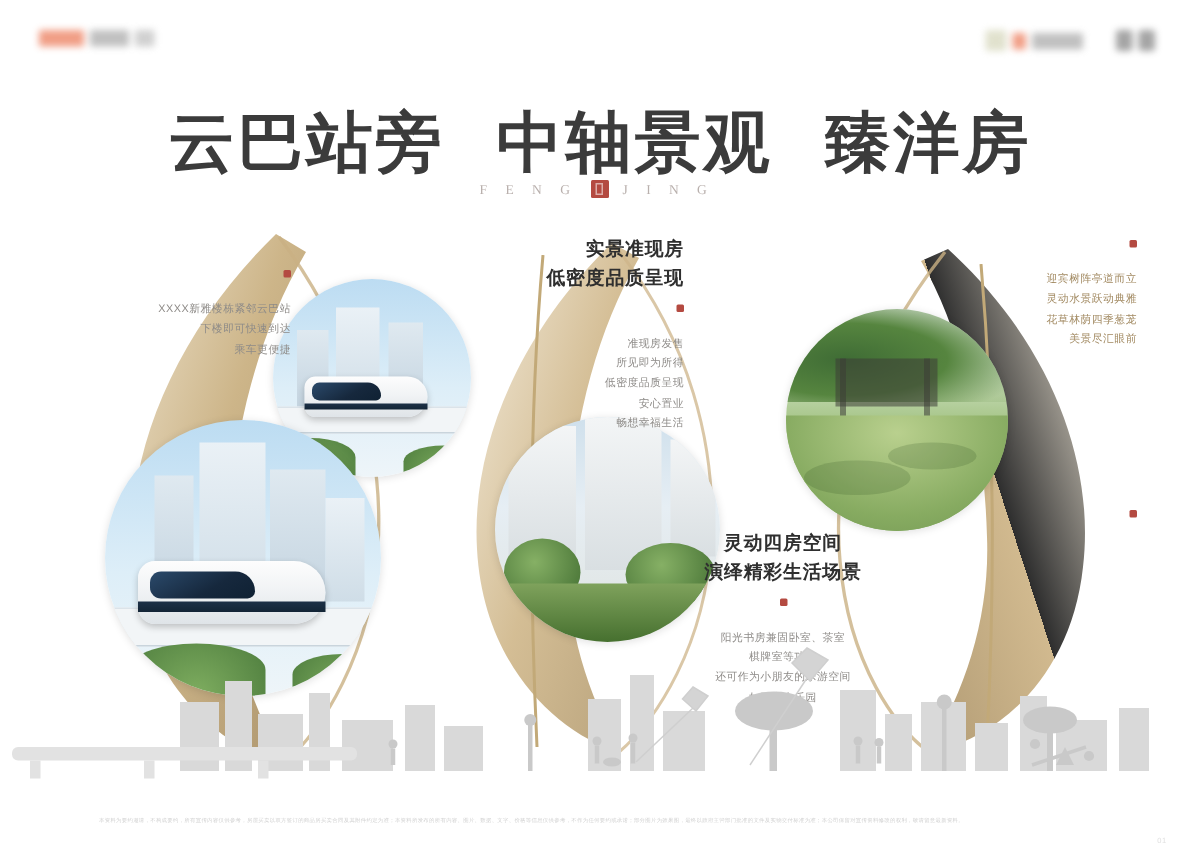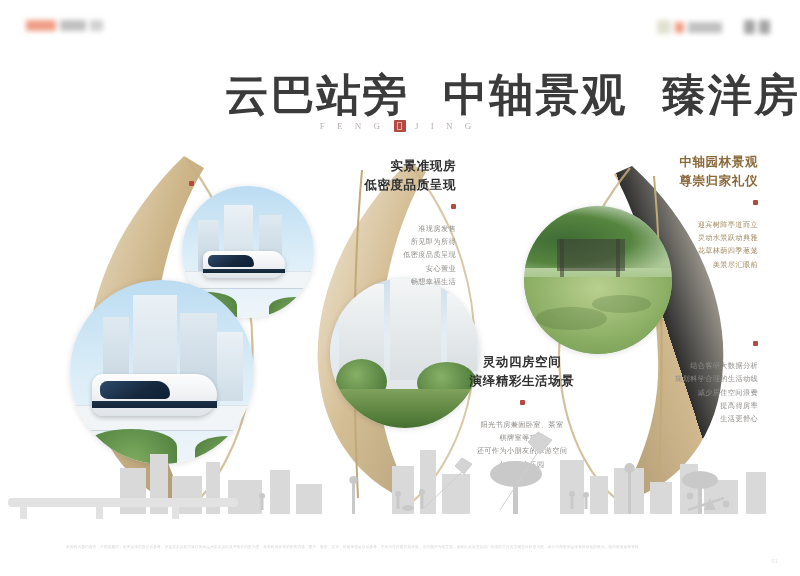--- a/index.html
+++ b/index.html
@@ -27,21 +27,21 @@
   .blk.red{background:#e8633c;width:30px;}
   .blk.gray{background:#9a9a9a;width:26px;}
   .blk.gray2{background:#b4b4b4;width:13px;}
   .blk.dark{background:#6d6d6d;width:11px;height:14px;border-radius:2px;}
   .blk.olive{background:#cfd0b0;width:14px;height:14px;border-radius:2px;}
   .logo-txt{font-size:9px;color:#8d8d8d;letter-spacing:1px;}
 
   
   #headline{
     position:absolute;left:0;right:0;top:66px;
-    text-align:right;
+    text-align:center;
     font-size:44px;
     font-weight:bold;
     letter-spacing:2px;
     color:#3b3b3b;
     white-space:pre;
     font-family:"DejaVu Sans","Liberation Sans",sans-serif;
   }
   #subline{
     position:absolute;left:0;right:4px;top:120px;
     text-align:center;
@@ -271,38 +271,39 @@
       <div class="lawn"></div>
       <div class="shadow" style="left:8%;bottom:16%;width:48%;height:16%;"></div>
       <div class="shadow" style="left:46%;bottom:28%;width:40%;height:12%;"></div>
     </div>
   </div>
 
   <div class="tblock" style="left:44px;top:172px;width:150px;">
     <div class="ra" style="margin-top:2px;">
       <span class="dot"></span>
     </div>
+    <div class="tb ra">XXXX新雅楼栋紧邻云巴站
+下楼即可快速到达
+乘车更便捷</div>
   </div>
 
   <div class="tblock" style="left:316px;top:156px;width:140px;">
     <div class="th ra">实景准现房
 低密度品质呈现</div>
     <div class="ra" style="margin-top:2px;">
       <span class="dot"></span>
     </div>
     <div class="tb ra">准现房发售
 所见即为所得
 低密度品质呈现
 安心置业
 畅想幸福生活</div>
   </div>
 
   <div class="tblock gold" style="left:614px;top:152px;width:144px;">
-    <div class="th ra">中轴园林景观
-尊崇归家礼仪</div>
     <div class="ra" style="margin-top:2px;">
       <span class="dot"></span>
     </div>
     <div class="tb ra">迎宾树阵亭道而立
 灵动水景跃动典雅
 花草林荫四季葱茏
 美景尽汇眼前</div>
   </div>
 
   <div class="tblock" style="left:442px;top:352px;width:160px;">
@@ -314,25 +315,20 @@
     <div class="tb la">阳光书房兼固卧室、茶室
 棋牌室等功能
 还可作为小朋友的乐游空间
 如同室内乐园</div>
   </div>
 
   <div class="tblock" style="left:612px;top:332px;width:146px;">
     <div class="ra" style="margin-top:2px;">
       <span class="dot"></span>
     </div>
-    <div class="tb ra">结合客研大数据分析
-规划科学合理的生活动线
-减少居住空间浪费
-提高得房率
-生活更舒心</div>
   </div>
 
   <svg id="skyline" viewBox="0 0 800 100" preserveAspectRatio="none">
     <g fill="#d9d9d9">
 
       <rect x="120" y="44" width="26" height="46"></rect>
       <rect x="150" y="30" width="18" height="60"></rect>
       <rect x="172" y="52" width="30" height="38"></rect>
       <rect x="206" y="38" width="14" height="52"></rect>
       <rect x="228" y="56" width="34" height="34"></rect>

